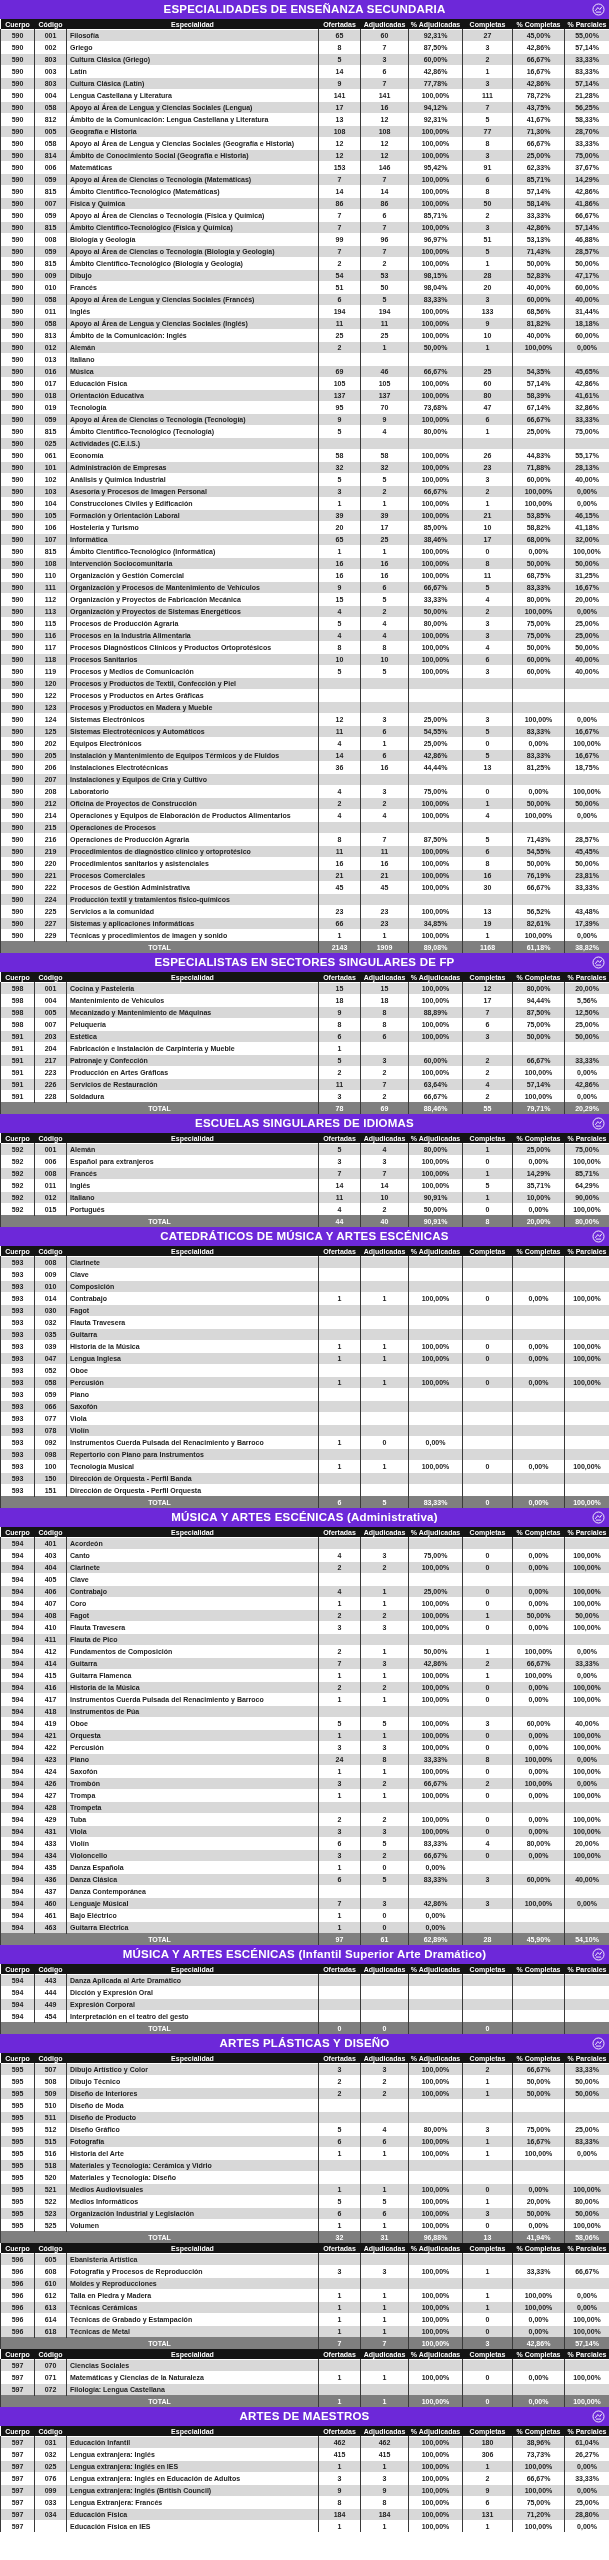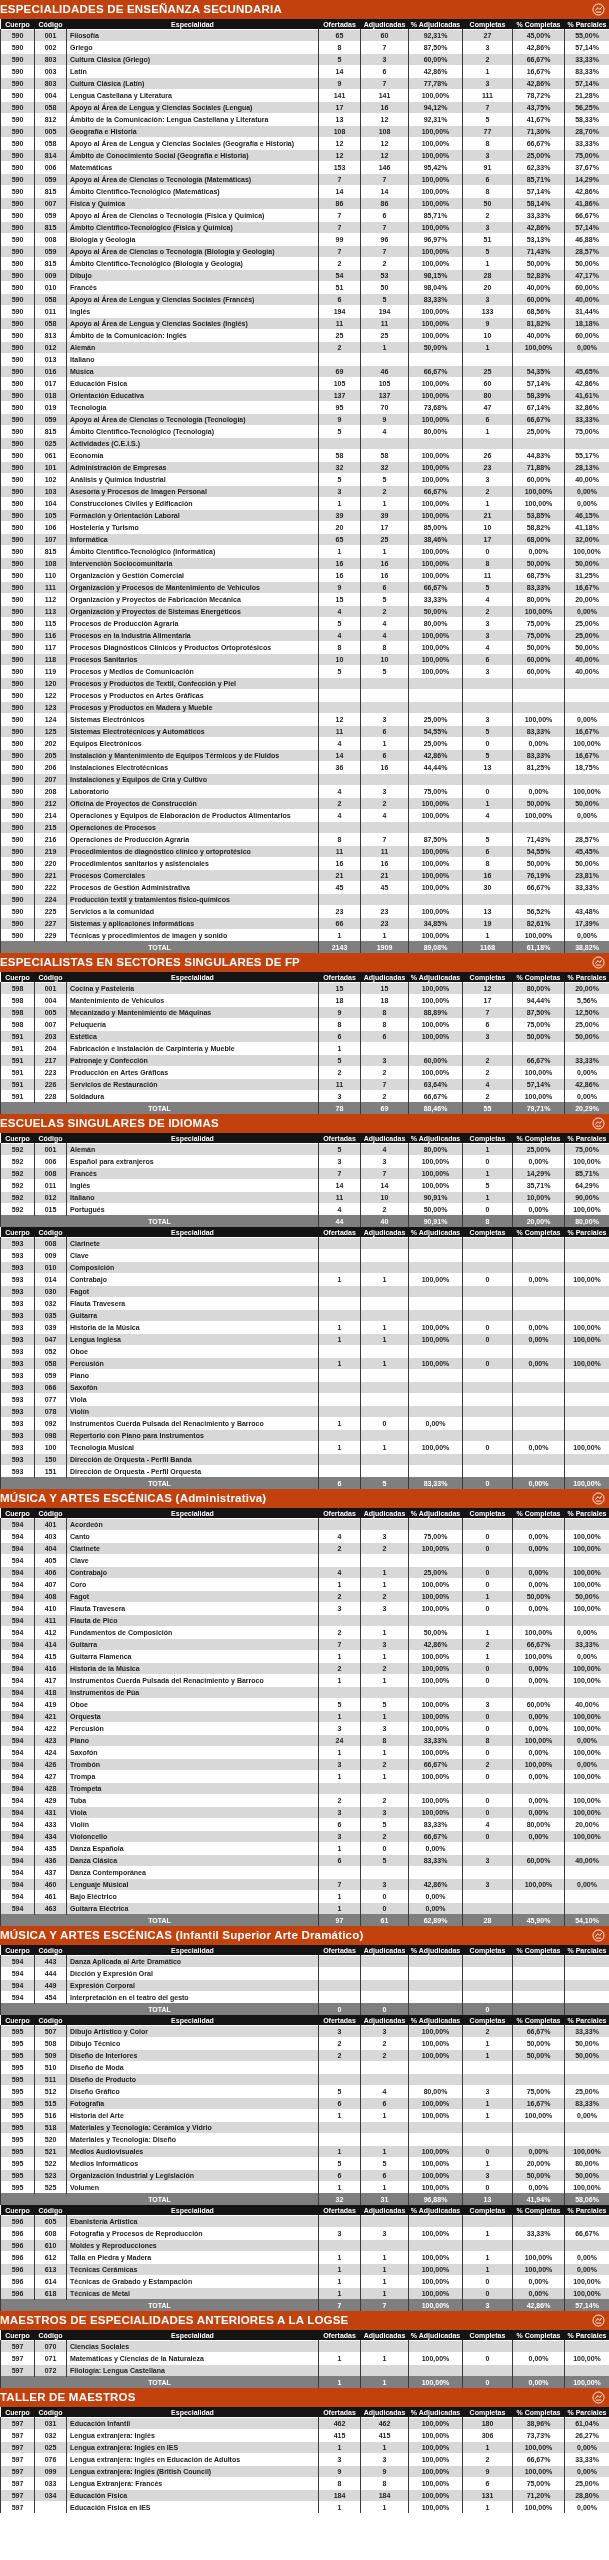--- a/index.html
+++ b/index.html
@@ -1,18 +1,18 @@
 <!DOCTYPE html>
 <html><head>
 <meta charset="utf-8">
 <style>
   html,body{margin:0;padding:0;background:#ffffff;}
   body{width:609px;font-family:"Liberation Sans",sans-serif;-webkit-font-smoothing:antialiased;}
-  .band{position:relative;background:#c2410c;color:#fff;height:19px;line-height:19px;
-        font-weight:bold;font-size:11.5px;letter-spacing:.2px;}
+  .band{position:relative;background:#6d28d9;color:#fff;height:19px;line-height:19px;
+        text-align:center;font-weight:bold;font-size:11.5px;letter-spacing:.2px;}
   .band .roundel{position:absolute;right:4px;top:3px;}
   table{border-collapse:collapse;table-layout:fixed;width:609px;}
   col.c0{width:34px}col.c1{width:32px}col.c2{width:252px}col.c3{width:42px}
   col.c4{width:48px}col.c5{width:54px}col.c6{width:50px}col.c7{width:52px}col.c8{width:45px}
   thead th{background:#141414;color:#fff;font-size:7px;font-weight:bold;height:10px;
            padding:0 2px;text-align:center;white-space:nowrap;overflow:hidden;}
   thead th.esp{text-align:center;}
   td{height:11px;font-size:7px;font-weight:bold;color:#1c1c1c;padding:0 3px;text-align:center;
      border-left:1px solid #3a3a3a;border-right:1px solid #3a3a3a;border-top:1px solid #fff;
      white-space:nowrap;overflow:hidden;}
@@ -1163,20 +1163,25 @@
           <td class="lbl" colspan="3">TOTAL</td>
           <td>44</td>
           <td>40</td>
           <td>90,91%</td>
           <td>8</td>
           <td>20,00%</td>
           <td>80,00%</td>
         </tr>
       </tfoot>
     </table>
+    <div class="band"><span>CATEDRÁTICOS DE MÚSICA Y ARTES ESCÉNICAS</span><svg class="roundel" width="13" height="13" viewBox="0 0 20 20">
+        <circle cx="10" cy="10" r="8.5" fill="none" stroke="#ffffff" stroke-width="1.4"></circle>
+        <path d="M5 12 L9 7 L12 10 L15 6" fill="none" stroke="#ffffff" stroke-width="1.4"></path>
+        <path d="M6 14 h8" stroke="#ffffff" stroke-width="1.4"></path>
+      </svg></div>
     <table>
       <colgroup>
         <col class="c0">
         <col class="c1">
         <col class="c2">
         <col class="c3">
         <col class="c4">
         <col class="c5">
         <col class="c6">
         <col class="c7">
@@ -1917,330 +1922,21 @@
           <td class="lbl" colspan="3">TOTAL</td>
           <td>0</td>
           <td>0</td>
           <td></td>
           <td>0</td>
           <td></td>
           <td></td>
         </tr>
       </tfoot>
     </table>
-    <table>
-      <colgroup>
-        <col class="c0">
-        <col class="c1">
-        <col class="c2">
-        <col class="c3">
-        <col class="c4">
-        <col class="c5">
-        <col class="c6">
-        <col class="c7">
-        <col class="c8">
-      </colgroup>
-      <thead>
-        <tr>
-          <th>Cuerpo</th>
-          <th>Código</th>
-          <th class="esp">Especialidad</th>
-          <th>Ofertadas</th>
-          <th>Adjudicadas</th>
-          <th>% Adjudicadas</th>
-          <th>Completas</th>
-          <th>% Completas</th>
-          <th>% Parciales</th>
-        </tr>
-      </thead>
-      <tbody>
-        <tr>
-          <td>595</td>
-          <td>507</td>
-          <td class="esp">Dibujo Artístico y Color</td>
-          <td>3</td>
-          <td>3</td>
-          <td>100,00%</td>
-          <td>2</td>
-          <td>66,67%</td>
-          <td>33,33%</td>
-        </tr>
-        <tr>
-          <td>595</td>
-          <td>508</td>
-          <td class="esp">Dibujo Técnico</td>
-          <td>2</td>
-          <td>2</td>
-          <td>100,00%</td>
-          <td>1</td>
-          <td>50,00%</td>
-          <td>50,00%</td>
-        </tr>
-        <tr>
-          <td>595</td>
-          <td>509</td>
-          <td class="esp">Diseño de Interiores</td>
-          <td>2</td>
-          <td>2</td>
-          <td>100,00%</td>
-          <td>1</td>
-          <td>50,00%</td>
-          <td>50,00%</td>
-        </tr>
-        <tr>
-          <td>595</td>
-          <td>510</td>
-          <td class="esp">Diseño de Moda</td>
-          <td></td>
-          <td></td>
-          <td></td>
-          <td></td>
-          <td></td>
-          <td></td>
-        </tr>
-        <tr>
-          <td>595</td>
-          <td>511</td>
-          <td class="esp">Diseño de Producto</td>
-          <td></td>
-          <td></td>
-          <td></td>
-          <td></td>
-          <td></td>
-          <td></td>
-        </tr>
-        <tr>
-          <td>595</td>
-          <td>512</td>
-          <td class="esp">Diseño Gráfico</td>
-          <td>5</td>
-          <td>4</td>
-          <td>80,00%</td>
-          <td>3</td>
-          <td>75,00%</td>
-          <td>25,00%</td>
-        </tr>
-        <tr>
-          <td>595</td>
-          <td>515</td>
-          <td class="esp">Fotografía</td>
-          <td>6</td>
-          <td>6</td>
-          <td>100,00%</td>
-          <td>1</td>
-          <td>16,67%</td>
-          <td>83,33%</td>
-        </tr>
-        <tr>
-          <td>595</td>
-          <td>516</td>
-          <td class="esp">Historia del Arte</td>
-          <td>1</td>
-          <td>1</td>
-          <td>100,00%</td>
-          <td>1</td>
-          <td>100,00%</td>
-          <td>0,00%</td>
-        </tr>
-        <tr>
-          <td>595</td>
-          <td>518</td>
-          <td class="esp">Materiales y Tecnología: Cerámica y Vidrio</td>
-          <td></td>
-          <td></td>
-          <td></td>
-          <td></td>
-          <td></td>
-          <td></td>
-        </tr>
-        <tr>
-          <td>595</td>
-          <td>520</td>
-          <td class="esp">Materiales y Tecnología: Diseño</td>
-          <td></td>
-          <td></td>
-          <td></td>
-          <td></td>
-          <td></td>
-          <td></td>
-        </tr>
-        <tr>
-          <td>595</td>
-          <td>521</td>
-          <td class="esp">Medios Audiovisuales</td>
-          <td>1</td>
-          <td>1</td>
-          <td>100,00%</td>
-          <td>0</td>
-          <td>0,00%</td>
-          <td>100,00%</td>
-        </tr>
-        <tr>
-          <td>595</td>
-          <td>522</td>
-          <td class="esp">Medios Informáticos</td>
-          <td>5</td>
-          <td>5</td>
-          <td>100,00%</td>
-          <td>1</td>
-          <td>20,00%</td>
-          <td>80,00%</td>
-        </tr>
-        <tr>
-          <td>595</td>
-          <td>523</td>
-          <td class="esp">Organización Industrial y Legislación</td>
-          <td>6</td>
-          <td>6</td>
-          <td>100,00%</td>
-          <td>3</td>
-          <td>50,00%</td>
-          <td>50,00%</td>
-        </tr>
-        <tr>
-          <td>595</td>
-          <td>525</td>
-          <td class="esp">Volumen</td>
-          <td>1</td>
-          <td>1</td>
-          <td>100,00%</td>
-          <td>0</td>
-          <td>0,00%</td>
-          <td>100,00%</td>
-        </tr>
-      </tbody>
-      <tfoot>
-        <tr class="total">
-          <td class="lbl" colspan="3">TOTAL</td>
-          <td>32</td>
-          <td>31</td>
-          <td>96,88%</td>
-          <td>13</td>
-          <td>41,94%</td>
-          <td>58,06%</td>
-        </tr>
-      </tfoot>
-    </table>
-    <table>
-      <colgroup>
-        <col class="c0">
-        <col class="c1">
-        <col class="c2">
-        <col class="c3">
-        <col class="c4">
-        <col class="c5">
-        <col class="c6">
-        <col class="c7">
-        <col class="c8">
-      </colgroup>
-      <thead>
-        <tr>
-          <th>Cuerpo</th>
-          <th>Código</th>
-          <th class="esp">Especialidad</th>
-          <th>Ofertadas</th>
-          <th>Adjudicadas</th>
-          <th>% Adjudicadas</th>
-          <th>Completas</th>
-          <th>% Completas</th>
-          <th>% Parciales</th>
-        </tr>
-      </thead>
-      <tbody>
-        <tr>
-          <td>596</td>
-          <td>605</td>
-          <td class="esp">Ebanistería Artística</td>
-          <td></td>
-          <td></td>
-          <td></td>
-          <td></td>
-          <td></td>
-          <td></td>
-        </tr>
-        <tr>
-          <td>596</td>
-          <td>608</td>
-          <td class="esp">Fotografía y Procesos de Reproducción</td>
-          <td>3</td>
-          <td>3</td>
-          <td>100,00%</td>
-          <td>1</td>
-          <td>33,33%</td>
-          <td>66,67%</td>
-        </tr>
-        <tr>
-          <td>596</td>
-          <td>610</td>
-          <td class="esp">Moldes y Reproducciones</td>
-          <td></td>
-          <td></td>
-          <td></td>
-          <td></td>
-          <td></td>
-          <td></td>
-        </tr>
-        <tr>
-          <td>596</td>
-          <td>612</td>
-          <td class="esp">Talla en Piedra y Madera</td>
-          <td>1</td>
-          <td>1</td>
-          <td>100,00%</td>
-          <td>1</td>
-          <td>100,00%</td>
-          <td>0,00%</td>
-        </tr>
-        <tr>
-          <td>596</td>
-          <td>613</td>
-          <td class="esp">Técnicas Cerámicas</td>
-          <td>1</td>
-          <td>1</td>
-          <td>100,00%</td>
-          <td>1</td>
-          <td>100,00%</td>
-          <td>0,00%</td>
-        </tr>
-        <tr>
-          <td>596</td>
-          <td>614</td>
-          <td class="esp">Técnicas de Grabado y Estampación</td>
-          <td>1</td>
-          <td>1</td>
-          <td>100,00%</td>
-          <td>0</td>
-          <td>0,00%</td>
-          <td>100,00%</td>
-        </tr>
-        <tr>
-          <td>596</td>
-          <td>618</td>
-          <td class="esp">Técnicas de Metal</td>
-          <td>1</td>
-          <td>1</td>
-          <td>100,00%</td>
-          <td>0</td>
-          <td>0,00%</td>
-          <td>100,00%</td>
-        </tr>
-      </tbody>
-      <tfoot>
-        <tr class="total">
-          <td class="lbl" colspan="3">TOTAL</td>
-          <td>7</td>
-          <td>7</td>
-          <td>100,00%</td>
-          <td>3</td>
-          <td>42,86%</td>
-          <td>57,14%</td>
-        </tr>
-      </tfoot>
-    </table>
-    <div class="band"><span>MAESTROS DE ESPECIALIDADES ANTERIORES A LA LOGSE</span><svg class="roundel" width="13" height="13" viewBox="0 0 20 20">
+    <div class="band"><span>ARTES PLÁSTICAS Y DISEÑO</span><svg class="roundel" width="13" height="13" viewBox="0 0 20 20">
         <circle cx="10" cy="10" r="8.5" fill="none" stroke="#ffffff" stroke-width="1.4"></circle>
         <path d="M5 12 L9 7 L12 10 L15 6" fill="none" stroke="#ffffff" stroke-width="1.4"></path>
         <path d="M6 14 h8" stroke="#ffffff" stroke-width="1.4"></path>
       </svg></div>
     <table>
       <colgroup>
         <col class="c0">
         <col class="c1">
         <col class="c2">
         <col class="c3">
@@ -2258,66 +1954,375 @@
           <th>Ofertadas</th>
           <th>Adjudicadas</th>
           <th>% Adjudicadas</th>
           <th>Completas</th>
           <th>% Completas</th>
           <th>% Parciales</th>
         </tr>
       </thead>
       <tbody>
         <tr>
-          <td>597</td>
-          <td>070</td>
-          <td class="esp">Ciencias Sociales</td>
-          <td></td>
-          <td></td>
-          <td></td>
-          <td></td>
-          <td></td>
-          <td></td>
-        </tr>
-        <tr>
-          <td>597</td>
-          <td>071</td>
-          <td class="esp">Matemáticas y Ciencias de la Naturaleza</td>
-          <td>1</td>
-          <td>1</td>
-          <td>100,00%</td>
-          <td>0</td>
-          <td>0,00%</td>
-          <td>100,00%</td>
-        </tr>
-        <tr>
-          <td>597</td>
-          <td>072</td>
-          <td class="esp">Filología: Lengua Castellana</td>
-          <td></td>
-          <td></td>
-          <td></td>
-          <td></td>
-          <td></td>
-          <td></td>
+          <td>595</td>
+          <td>507</td>
+          <td class="esp">Dibujo Artístico y Color</td>
+          <td>3</td>
+          <td>3</td>
+          <td>100,00%</td>
+          <td>2</td>
+          <td>66,67%</td>
+          <td>33,33%</td>
+        </tr>
+        <tr>
+          <td>595</td>
+          <td>508</td>
+          <td class="esp">Dibujo Técnico</td>
+          <td>2</td>
+          <td>2</td>
+          <td>100,00%</td>
+          <td>1</td>
+          <td>50,00%</td>
+          <td>50,00%</td>
+        </tr>
+        <tr>
+          <td>595</td>
+          <td>509</td>
+          <td class="esp">Diseño de Interiores</td>
+          <td>2</td>
+          <td>2</td>
+          <td>100,00%</td>
+          <td>1</td>
+          <td>50,00%</td>
+          <td>50,00%</td>
+        </tr>
+        <tr>
+          <td>595</td>
+          <td>510</td>
+          <td class="esp">Diseño de Moda</td>
+          <td></td>
+          <td></td>
+          <td></td>
+          <td></td>
+          <td></td>
+          <td></td>
+        </tr>
+        <tr>
+          <td>595</td>
+          <td>511</td>
+          <td class="esp">Diseño de Producto</td>
+          <td></td>
+          <td></td>
+          <td></td>
+          <td></td>
+          <td></td>
+          <td></td>
+        </tr>
+        <tr>
+          <td>595</td>
+          <td>512</td>
+          <td class="esp">Diseño Gráfico</td>
+          <td>5</td>
+          <td>4</td>
+          <td>80,00%</td>
+          <td>3</td>
+          <td>75,00%</td>
+          <td>25,00%</td>
+        </tr>
+        <tr>
+          <td>595</td>
+          <td>515</td>
+          <td class="esp">Fotografía</td>
+          <td>6</td>
+          <td>6</td>
+          <td>100,00%</td>
+          <td>1</td>
+          <td>16,67%</td>
+          <td>83,33%</td>
+        </tr>
+        <tr>
+          <td>595</td>
+          <td>516</td>
+          <td class="esp">Historia del Arte</td>
+          <td>1</td>
+          <td>1</td>
+          <td>100,00%</td>
+          <td>1</td>
+          <td>100,00%</td>
+          <td>0,00%</td>
+        </tr>
+        <tr>
+          <td>595</td>
+          <td>518</td>
+          <td class="esp">Materiales y Tecnología: Cerámica y Vidrio</td>
+          <td></td>
+          <td></td>
+          <td></td>
+          <td></td>
+          <td></td>
+          <td></td>
+        </tr>
+        <tr>
+          <td>595</td>
+          <td>520</td>
+          <td class="esp">Materiales y Tecnología: Diseño</td>
+          <td></td>
+          <td></td>
+          <td></td>
+          <td></td>
+          <td></td>
+          <td></td>
+        </tr>
+        <tr>
+          <td>595</td>
+          <td>521</td>
+          <td class="esp">Medios Audiovisuales</td>
+          <td>1</td>
+          <td>1</td>
+          <td>100,00%</td>
+          <td>0</td>
+          <td>0,00%</td>
+          <td>100,00%</td>
+        </tr>
+        <tr>
+          <td>595</td>
+          <td>522</td>
+          <td class="esp">Medios Informáticos</td>
+          <td>5</td>
+          <td>5</td>
+          <td>100,00%</td>
+          <td>1</td>
+          <td>20,00%</td>
+          <td>80,00%</td>
+        </tr>
+        <tr>
+          <td>595</td>
+          <td>523</td>
+          <td class="esp">Organización Industrial y Legislación</td>
+          <td>6</td>
+          <td>6</td>
+          <td>100,00%</td>
+          <td>3</td>
+          <td>50,00%</td>
+          <td>50,00%</td>
+        </tr>
+        <tr>
+          <td>595</td>
+          <td>525</td>
+          <td class="esp">Volumen</td>
+          <td>1</td>
+          <td>1</td>
+          <td>100,00%</td>
+          <td>0</td>
+          <td>0,00%</td>
+          <td>100,00%</td>
         </tr>
       </tbody>
       <tfoot>
         <tr class="total">
           <td class="lbl" colspan="3">TOTAL</td>
-          <td>1</td>
-          <td>1</td>
-          <td>100,00%</td>
-          <td>0</td>
-          <td>0,00%</td>
-          <td>100,00%</td>
+          <td>32</td>
+          <td>31</td>
+          <td>96,88%</td>
+          <td>13</td>
+          <td>41,94%</td>
+          <td>58,06%</td>
         </tr>
       </tfoot>
     </table>
-    <div class="band"><span>TALLER DE MAESTROS</span><svg class="roundel" width="13" height="13" viewBox="0 0 20 20">
+    <table>
+      <colgroup>
+        <col class="c0">
+        <col class="c1">
+        <col class="c2">
+        <col class="c3">
+        <col class="c4">
+        <col class="c5">
+        <col class="c6">
+        <col class="c7">
+        <col class="c8">
+      </colgroup>
+      <thead>
+        <tr>
+          <th>Cuerpo</th>
+          <th>Código</th>
+          <th class="esp">Especialidad</th>
+          <th>Ofertadas</th>
+          <th>Adjudicadas</th>
+          <th>% Adjudicadas</th>
+          <th>Completas</th>
+          <th>% Completas</th>
+          <th>% Parciales</th>
+        </tr>
+      </thead>
+      <tbody>
+        <tr>
+          <td>596</td>
+          <td>605</td>
+          <td class="esp">Ebanistería Artística</td>
+          <td></td>
+          <td></td>
+          <td></td>
+          <td></td>
+          <td></td>
+          <td></td>
+        </tr>
+        <tr>
+          <td>596</td>
+          <td>608</td>
+          <td class="esp">Fotografía y Procesos de Reproducción</td>
+          <td>3</td>
+          <td>3</td>
+          <td>100,00%</td>
+          <td>1</td>
+          <td>33,33%</td>
+          <td>66,67%</td>
+        </tr>
+        <tr>
+          <td>596</td>
+          <td>610</td>
+          <td class="esp">Moldes y Reproducciones</td>
+          <td></td>
+          <td></td>
+          <td></td>
+          <td></td>
+          <td></td>
+          <td></td>
+        </tr>
+        <tr>
+          <td>596</td>
+          <td>612</td>
+          <td class="esp">Talla en Piedra y Madera</td>
+          <td>1</td>
+          <td>1</td>
+          <td>100,00%</td>
+          <td>1</td>
+          <td>100,00%</td>
+          <td>0,00%</td>
+        </tr>
+        <tr>
+          <td>596</td>
+          <td>613</td>
+          <td class="esp">Técnicas Cerámicas</td>
+          <td>1</td>
+          <td>1</td>
+          <td>100,00%</td>
+          <td>1</td>
+          <td>100,00%</td>
+          <td>0,00%</td>
+        </tr>
+        <tr>
+          <td>596</td>
+          <td>614</td>
+          <td class="esp">Técnicas de Grabado y Estampación</td>
+          <td>1</td>
+          <td>1</td>
+          <td>100,00%</td>
+          <td>0</td>
+          <td>0,00%</td>
+          <td>100,00%</td>
+        </tr>
+        <tr>
+          <td>596</td>
+          <td>618</td>
+          <td class="esp">Técnicas de Metal</td>
+          <td>1</td>
+          <td>1</td>
+          <td>100,00%</td>
+          <td>0</td>
+          <td>0,00%</td>
+          <td>100,00%</td>
+        </tr>
+      </tbody>
+      <tfoot>
+        <tr class="total">
+          <td class="lbl" colspan="3">TOTAL</td>
+          <td>7</td>
+          <td>7</td>
+          <td>100,00%</td>
+          <td>3</td>
+          <td>42,86%</td>
+          <td>57,14%</td>
+        </tr>
+      </tfoot>
+    </table>
+    <table>
+      <colgroup>
+        <col class="c0">
+        <col class="c1">
+        <col class="c2">
+        <col class="c3">
+        <col class="c4">
+        <col class="c5">
+        <col class="c6">
+        <col class="c7">
+        <col class="c8">
+      </colgroup>
+      <thead>
+        <tr>
+          <th>Cuerpo</th>
+          <th>Código</th>
+          <th class="esp">Especialidad</th>
+          <th>Ofertadas</th>
+          <th>Adjudicadas</th>
+          <th>% Adjudicadas</th>
+          <th>Completas</th>
+          <th>% Completas</th>
+          <th>% Parciales</th>
+        </tr>
+      </thead>
+      <tbody>
+        <tr>
+          <td>597</td>
+          <td>070</td>
+          <td class="esp">Ciencias Sociales</td>
+          <td></td>
+          <td></td>
+          <td></td>
+          <td></td>
+          <td></td>
+          <td></td>
+        </tr>
+        <tr>
+          <td>597</td>
+          <td>071</td>
+          <td class="esp">Matemáticas y Ciencias de la Naturaleza</td>
+          <td>1</td>
+          <td>1</td>
+          <td>100,00%</td>
+          <td>0</td>
+          <td>0,00%</td>
+          <td>100,00%</td>
+        </tr>
+        <tr>
+          <td>597</td>
+          <td>072</td>
+          <td class="esp">Filología: Lengua Castellana</td>
+          <td></td>
+          <td></td>
+          <td></td>
+          <td></td>
+          <td></td>
+          <td></td>
+        </tr>
+      </tbody>
+      <tfoot>
+        <tr class="total">
+          <td class="lbl" colspan="3">TOTAL</td>
+          <td>1</td>
+          <td>1</td>
+          <td>100,00%</td>
+          <td>0</td>
+          <td>0,00%</td>
+          <td>100,00%</td>
+        </tr>
+      </tfoot>
+    </table>
+    <div class="band"><span>ARTES DE MAESTROS</span><svg class="roundel" width="13" height="13" viewBox="0 0 20 20">
         <circle cx="10" cy="10" r="8.5" fill="none" stroke="#ffffff" stroke-width="1.4"></circle>
         <path d="M5 12 L9 7 L12 10 L15 6" fill="none" stroke="#ffffff" stroke-width="1.4"></path>
         <path d="M6 14 h8" stroke="#ffffff" stroke-width="1.4"></path>
       </svg></div>
     <table>
       <colgroup>
         <col class="c0">
         <col class="c1">
         <col class="c2">
         <col class="c3">

